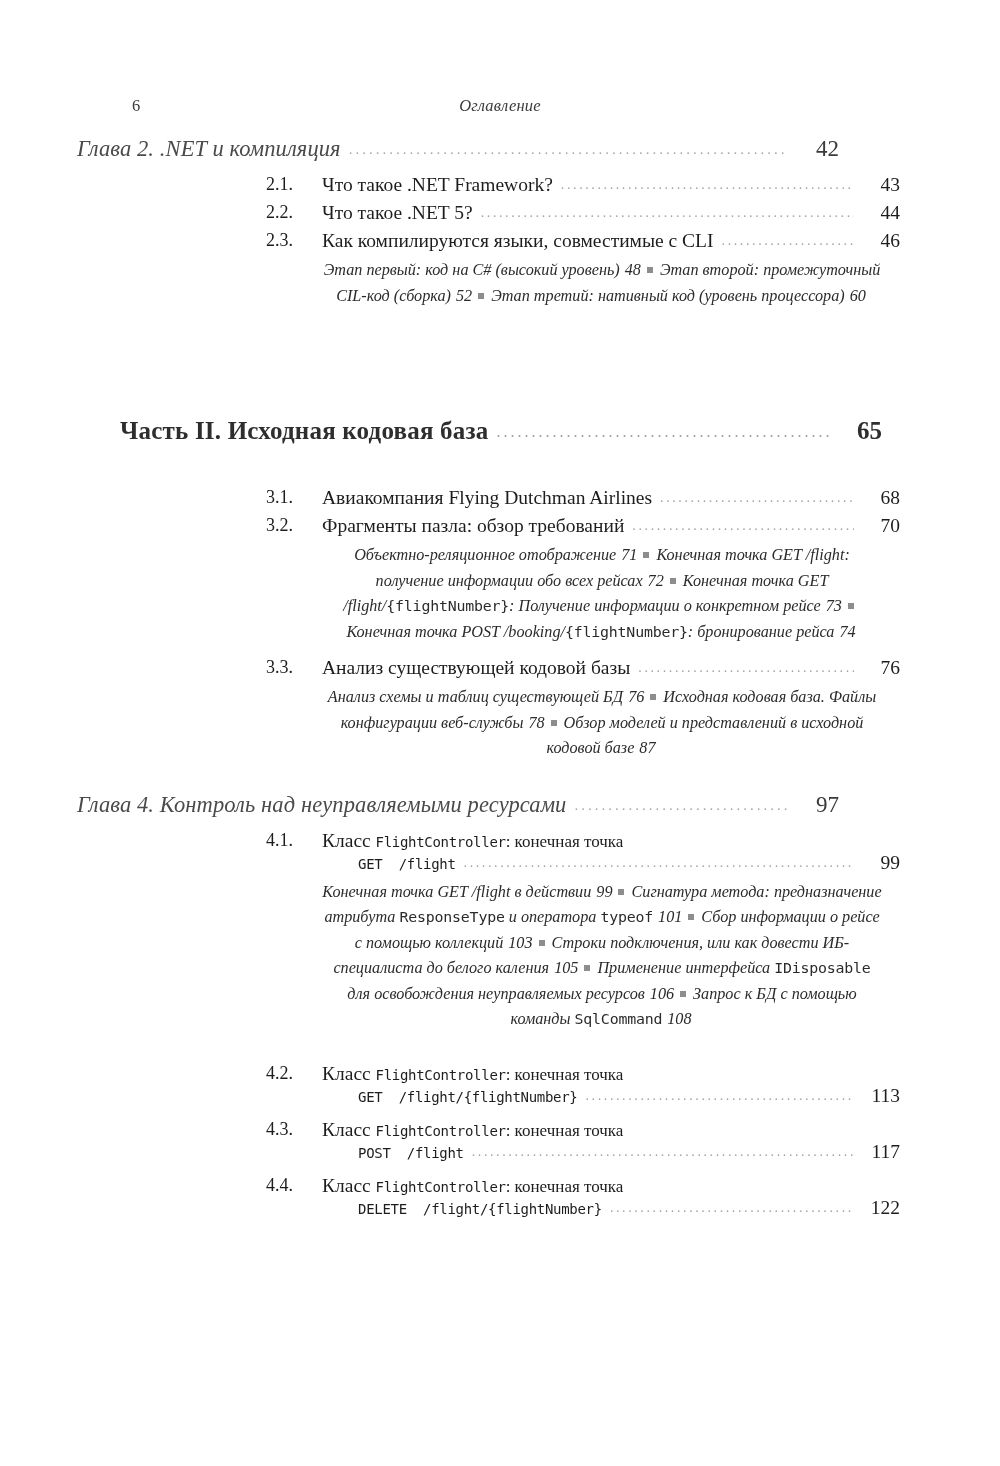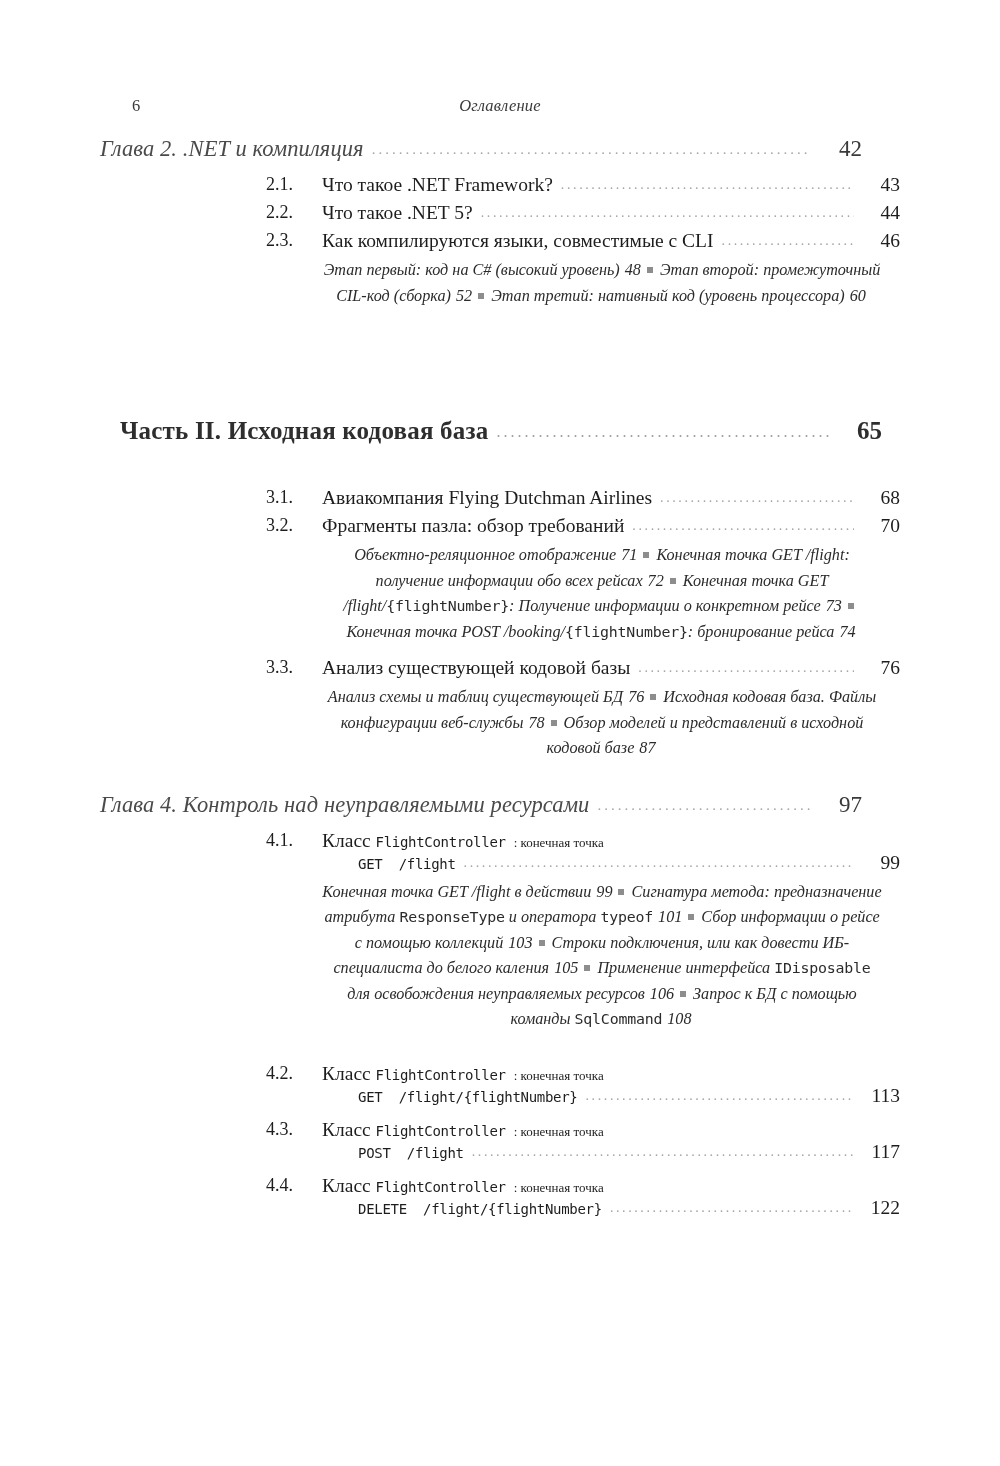--- a/index.html
+++ b/index.html
@@ -90,21 +90,21 @@
 
   .pg {
     flex: 0 0 auto;
     text-align: right;
     white-space: pre;
   }
 
   
   .chapter .line {
     width: 762px;
-    margin-left: 100px;
+    margin-left: 77px;
   }
   .chapter .lbl {
     font-style: italic;
     font-size: 22.5px;
     color: #4a4a4a;
     letter-spacing: .1px;
   }
   .chapter .pg {
     font-size: 23px;
     color: #3a3a3a;
@@ -192,22 +192,21 @@
     font-size: 0.92em;
     letter-spacing: -0.2px;
   }
   .sec .lbl .code,
   .sec .titleline .code,
   .sec .codeline .code {
     font-size: 14px;
     letter-spacing: -0.3px;
   }
   .sec .titleline .tail {
-    font-size: 13px;
-    margin-left: 8px;
+    font-size: 17px;
   }
 
   .gap-lg { height: 108px; }
   .gap-md { height: 30px; }
   .gap-sm { height: 12px; }
   .gap-xs { height: 6px; }
 </style>
 </head>
 <body>
 

